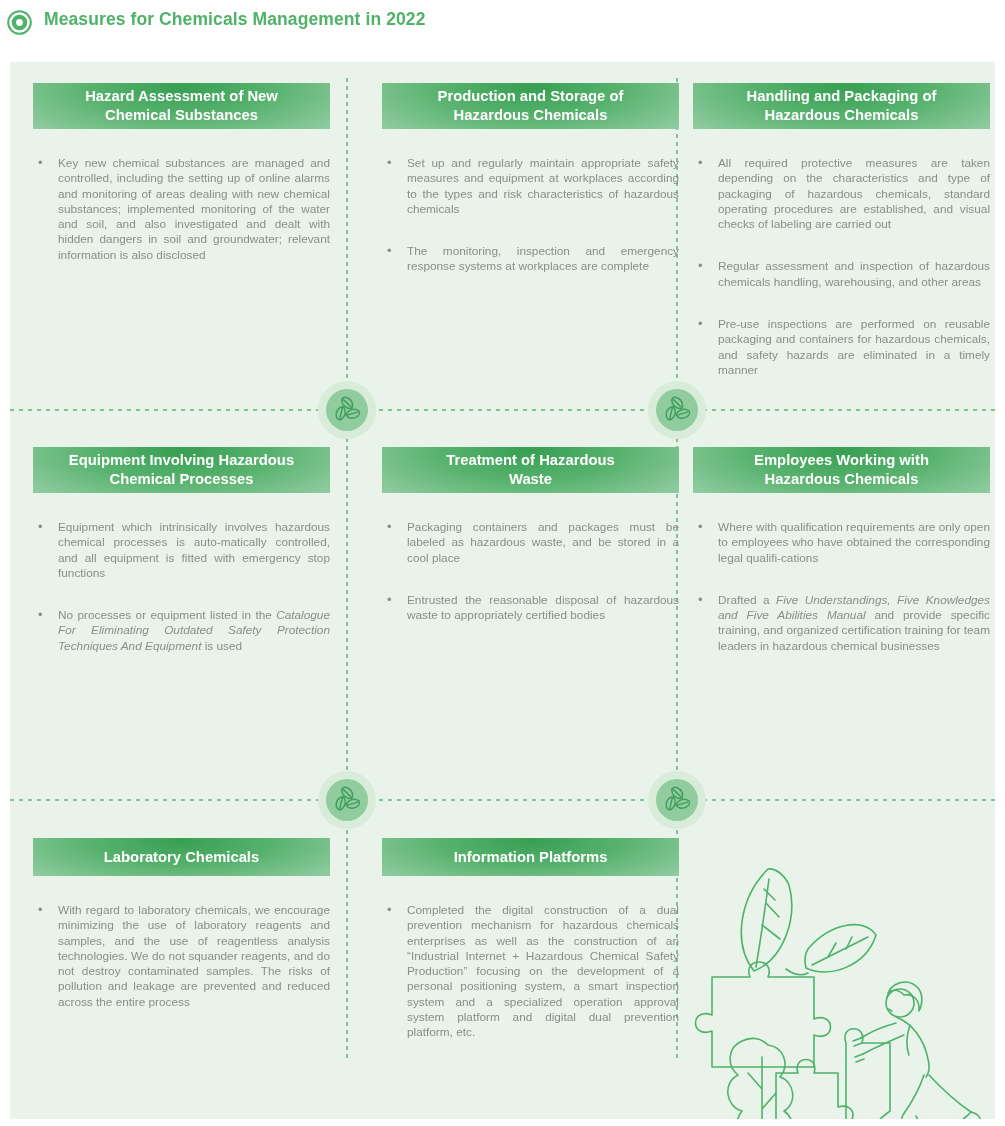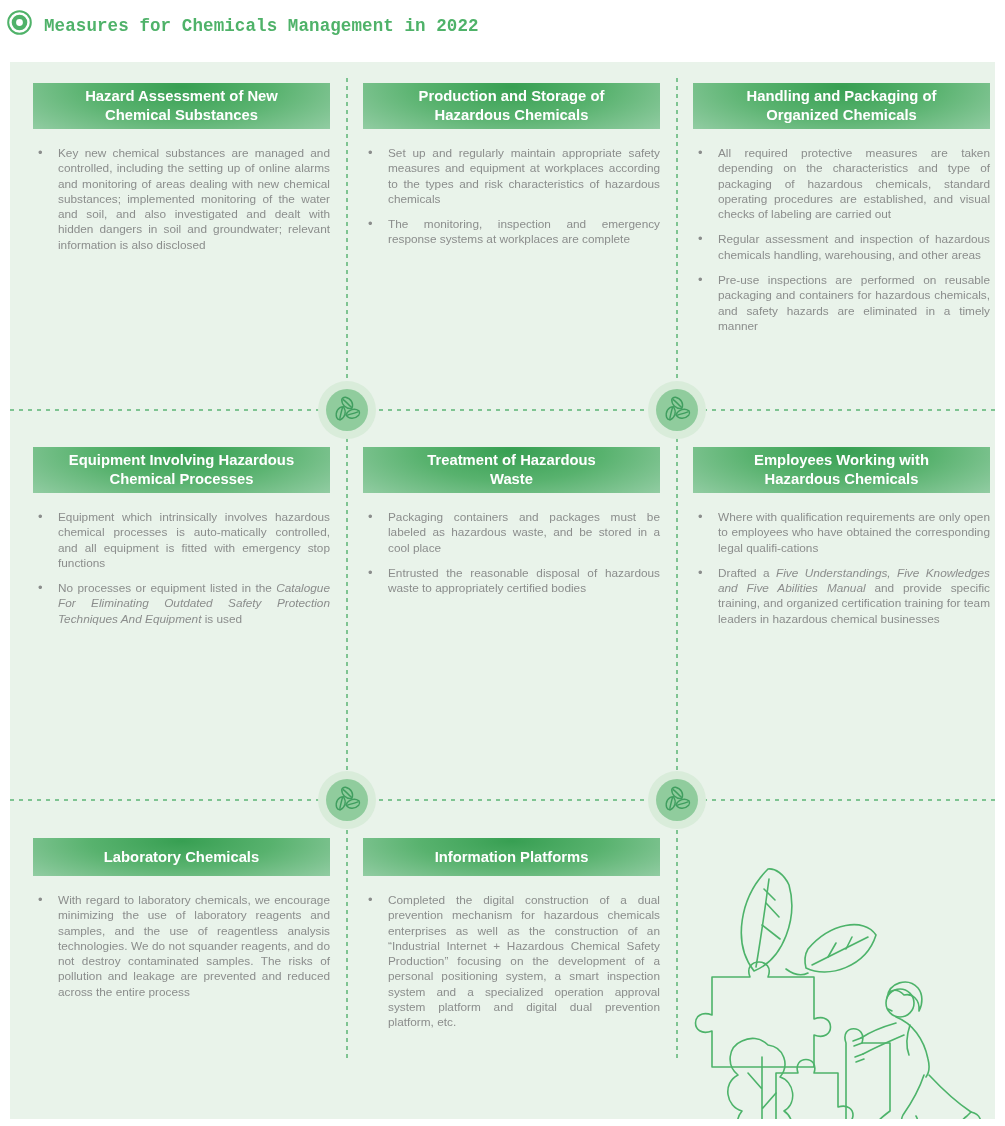--- a/index.html
+++ b/index.html
@@ -5,21 +5,21 @@
   html,body { margin:0; padding:0; }
   body {
     width:1005px; height:1126px; position:relative;
     background:#ffffff;
     font-family:"Liberation Sans","DejaVu Sans",sans-serif;
     overflow:hidden;
   }
   
   .title-row {
     position:absolute; left:6px; top:9px;
-    display:flex; align-items:flex-end; gap:11px;font-family:Liberation Mono, monospace;
+    display:flex; align-items:flex-start; gap:11px;
   }
   .page-title {
     color:#4fb269; font-size:17.5px; font-weight:bold; letter-spacing:0.1px;
   }
   
   .panel {
     position:absolute; left:10px; top:62px; width:985px; height:1057px;
     background:#e9f3ea; overflow:hidden;
   }
   
@@ -43,39 +43,40 @@
   .node-inner {
     width:42px; height:42px; border-radius:50%;
     background:#90cc9d; display:flex; align-items:center; justify-content:center;
   }
   .node.n1 { left:308px; top:319px; }
   .node.n2 { left:638px; top:319px; }
   .node.n3 { left:308px; top:709px; }
   .node.n4 { left:638px; top:709px; }
   
   .card { position:absolute; width:297px; }
-  .c1 { left:23px; }  .c2 { left:353px; }  .c3 { left:683px; }
+  .c1 { left:23px; }  .c2 { left:372px; }  .c3 { left:683px; }
   .r1 { top:21px; }   .r2 { top:385px; }   .r3 { top:776px; }
   .card-header {
     min-height:38px; padding:4px 18px; box-sizing:border-box;
     display:flex; align-items:center; justify-content:center; text-align:center;
     background:radial-gradient(110% 240% at 50% 8%,
       #379f52 0%, #58b26e 28%, #8fcba0 58%, #cfe7d4 82%, #e9f3ea 100%);
   }
   .card-title {
     color:#ffffff; font-size:14.8px; font-weight:bold; line-height:19px;
     white-space:pre-line;
   }
   .bullets {
     list-style:none; margin:17px 0 0 0; padding:0 0 0 0;
   }
   .bullets li {
     position:relative; padding-left:25px; margin-bottom:10px;
     color:#8b8d8c; font-size:11.8px; line-height:15.3px;
     text-align:justify;
+    margin-top:27px;
   }
   .bullets li::before {
     content:"\2022"; position:absolute; left:5px; top:-1px;
     color:#8b8d8c; font-size:13px;
   }
   .it { font-style:italic; }
   
   .illustration {
     position:absolute; left:666px; top:793px; width:320px; height:264px;
     overflow:hidden;
@@ -195,21 +196,21 @@
 Hazardous Chemicals</div>
       </div>
     <ul class="bullets">
         <li><span>Set up and regularly maintain appropriate safety measures and equipment at workplaces according to the types and risk characteristics of hazardous chemicals</span></li>
         <li><span>The monitoring, inspection and emergency response systems at workplaces are complete</span></li>
       </ul>
   </div>
   <div class="card r1 c3">
     <div class="card-header">
         <div class="card-title">Handling and Packaging of
-Organized Chemicals</div>
+Hazardous Chemicals</div>
       </div>
     <ul class="bullets">
         <li><span>All required protective measures are taken depending on the characteristics and type of packaging of hazardous chemicals, standard operating procedures are established, and visual checks of labeling are carried out</span></li>
         <li><span>Regular assessment and inspection of hazardous chemicals handling, warehousing, and other areas</span></li>
         <li><span>Pre-use inspections are performed on reusable packaging and containers for hazardous chemicals, and safety hazards are eliminated in a timely manner</span></li>
       </ul>
   </div>
   <div class="card r2 c1">
     <div class="card-header">
         <div class="card-title">Equipment Involving Hazardous

